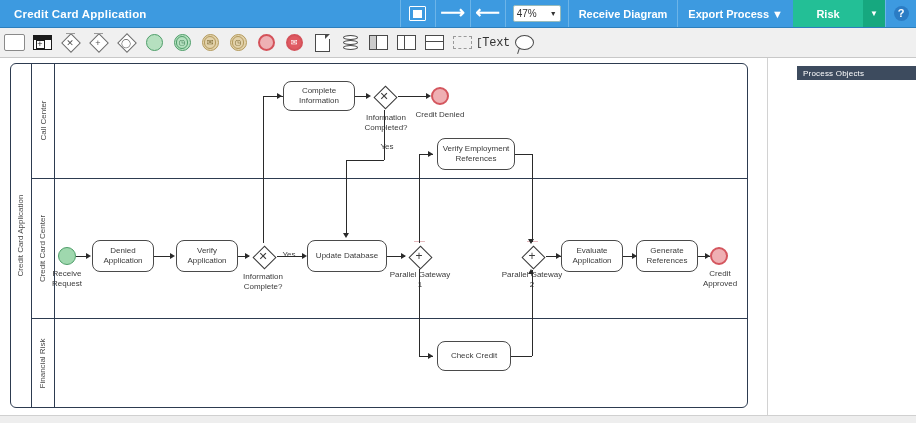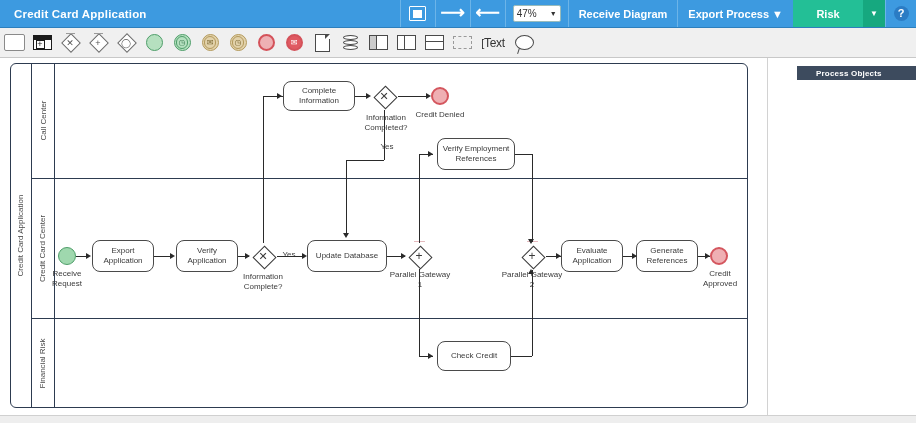--- a/index.html
+++ b/index.html
@@ -135,21 +135,21 @@
     width:19px;height:15px;border:1.4px solid #4a4a4a;background:#fff;
     position:relative;box-sizing:border-box;display:flex;
   }
   .lay-ico .c1{flex:0 0 6px;background:#cccccc;border-right:1.2px solid #4a4a4a;}
   .lay-ico .c2{flex:1 1 auto;}
   .lay2-ico .c1{flex:0 0 6px;background:#fff;}
   .lay3-ico{flex-direction:column;}
   .lay3-ico .r1{flex:0 0 5px;border-bottom:1.2px solid #4a4a4a;background:#fff;}
   .lay3-ico .r2{flex:1 1 auto;background:#fff;}
   .dash-ico{width:19px;height:13px;border:1.3px dashed #9a9a9a;box-sizing:border-box;}
-  .text-ico{font-size:11px;color:#333;font-family:Liberation Sans, sans-serif;letter-spacing:-.3px;}
+  .text-ico{font-size:11px;color:#333;font-family:Liberation Mono, monospace;letter-spacing:-.3px;}
   .text-ico em{font-style:normal;font-size:12px;}
   .anno-ico{
     width:17px;height:13px;border:1.4px solid #4a4a4a;border-radius:50% 50% 50% 50%;
     position:relative;background:#fff;
   }
   .anno-ico:after{
     content:"";position:absolute;left:2px;bottom:-5px;width:1.4px;height:6px;
     background:#4a4a4a;transform:rotate(18deg);
   }
 
@@ -214,22 +214,22 @@
   .ah{
     position:absolute;width:0;height:0;border-style:solid;
   }
   .ah.r{border-width:3.2px 0 3.2px 5px;border-color:transparent transparent transparent #2a2a2a;}
   .ah.d{border-width:5px 3.2px 0 3.2px;border-color:#2a2a2a transparent transparent transparent;}
   .ah.u{border-width:0 3.2px 5px 3.2px;border-color:transparent transparent #2a2a2a transparent;}
 
   
   .panel{
     position:absolute;left:797px;top:66px;width:119px;height:14px;
-    background:#3d4b5e;color:#fff;font-size:8px;font-weight:bold;
-    display:flex;align-items:center;padding-left:19px;box-sizing:border-box;
+    background:#3d4b5e;color:#fff;font-size:8px;font-weight:normal;
+    display:flex;align-items:center;padding-left:6px;box-sizing:border-box;
     letter-spacing:.2px;
   }
   .vsep{
     position:absolute;left:767px;top:58px;width:1px;height:357px;background:#d2d2d2;
   }
   .statusbar{
     position:absolute;left:0;top:415px;width:916px;height:8px;background:#eeeeee;
     border-top:1px solid #d0d0d0;box-sizing:border-box;
   }
 </style>
@@ -406,21 +406,21 @@
     <div class="ah r" style="left:426px;top:34.5px"></div>
 
     <div class="ln lnh" style="left:355px;top:37.5px;width:13px"></div>
     <div class="ah r" style="left:366px;top:34.5px"></div>
 
     <div class="node task" style="left:437px;top:80px;width:78px;height:32px">Verify Employment References</div>
 
     <div class="node ev-node ev-start" style="left:58px;top:189px;width:18px;height:18px"></div>
     <div class="lbl multi" style="left:42px;top:211px;width:50px">Receive<br>Request</div>
 
-    <div class="node task" style="left:92px;top:182px;width:62px;height:32px">Export Application</div>
+    <div class="node task" style="left:92px;top:182px;width:62px;height:32px">Denied Application</div>
     <div class="node task" style="left:176px;top:182px;width:62px;height:32px">Verify Application</div>
 
     <div class="gwn" style="left:249px;top:184px;width:28px;height:28px">
       <i></i>
         <span class="x">✕</span>
     </div>
     <div class="lbl multi" style="left:235px;top:214px;width:56px">Information<br>Complete?</div>
     <div class="lbl" style="left:278px;top:192px;width:22px">Yes</div>
 
     <div class="node task" style="left:307px;top:182px;width:80px;height:32px">Update Database</div>

